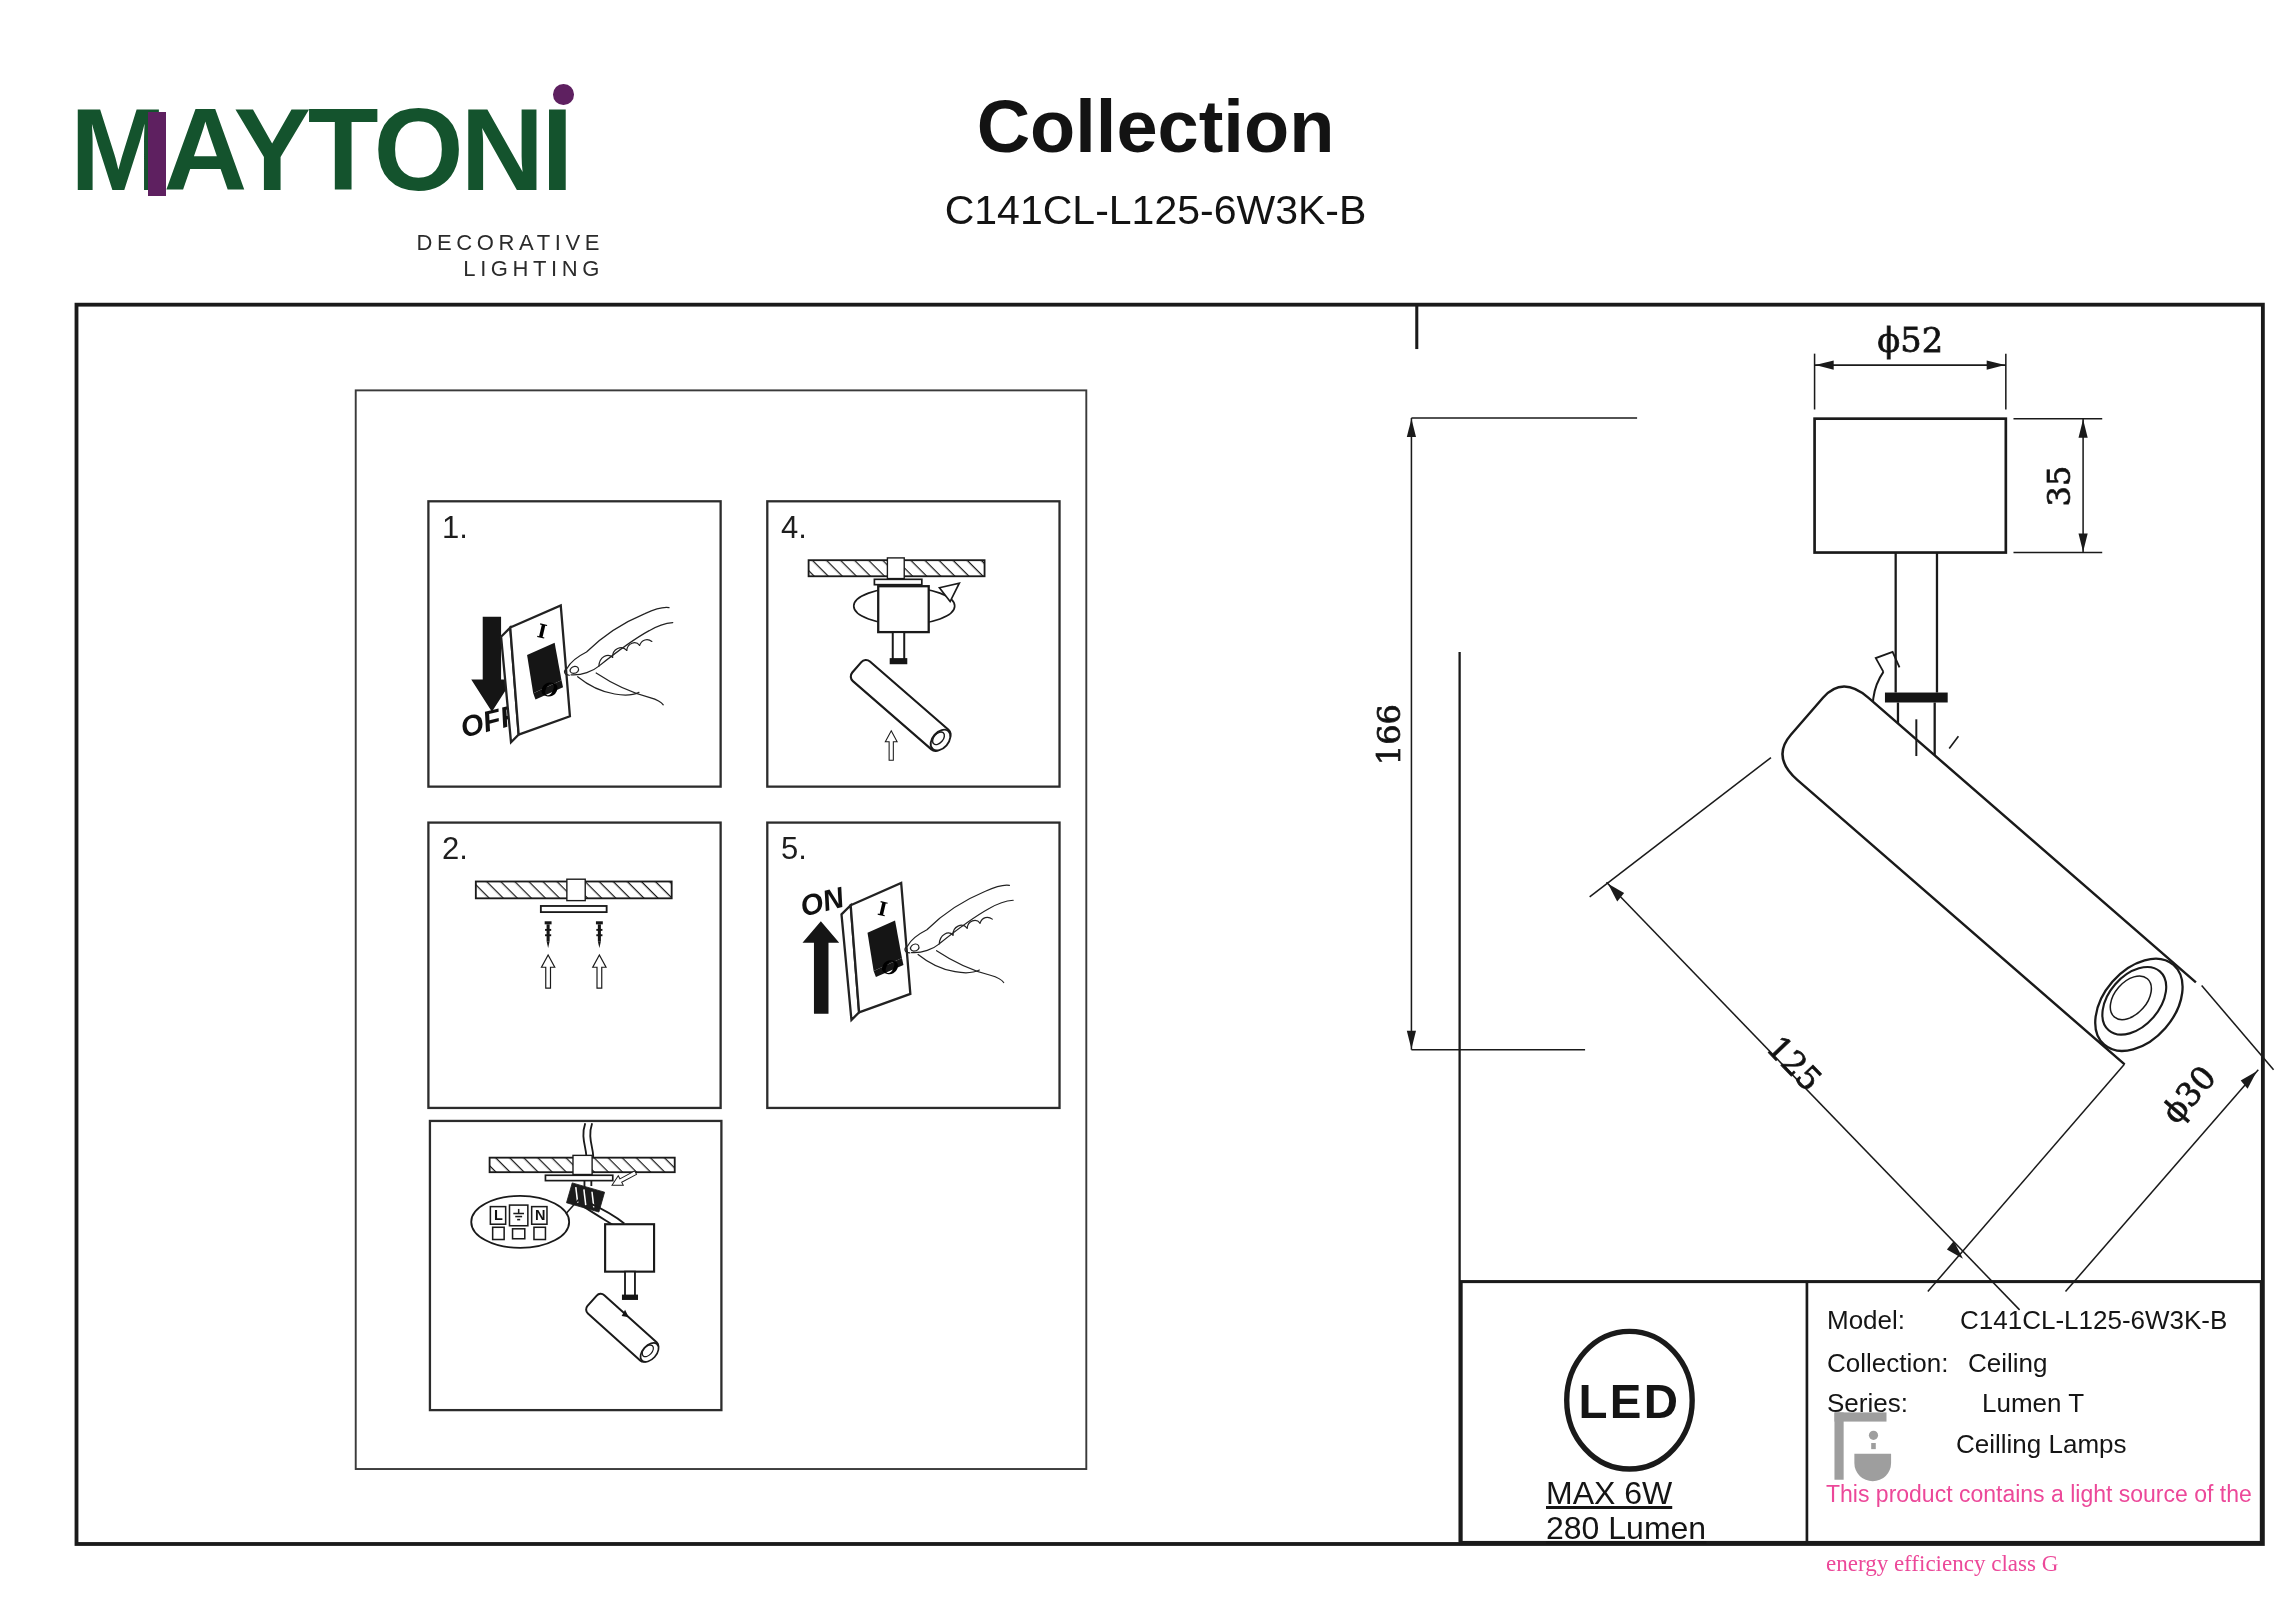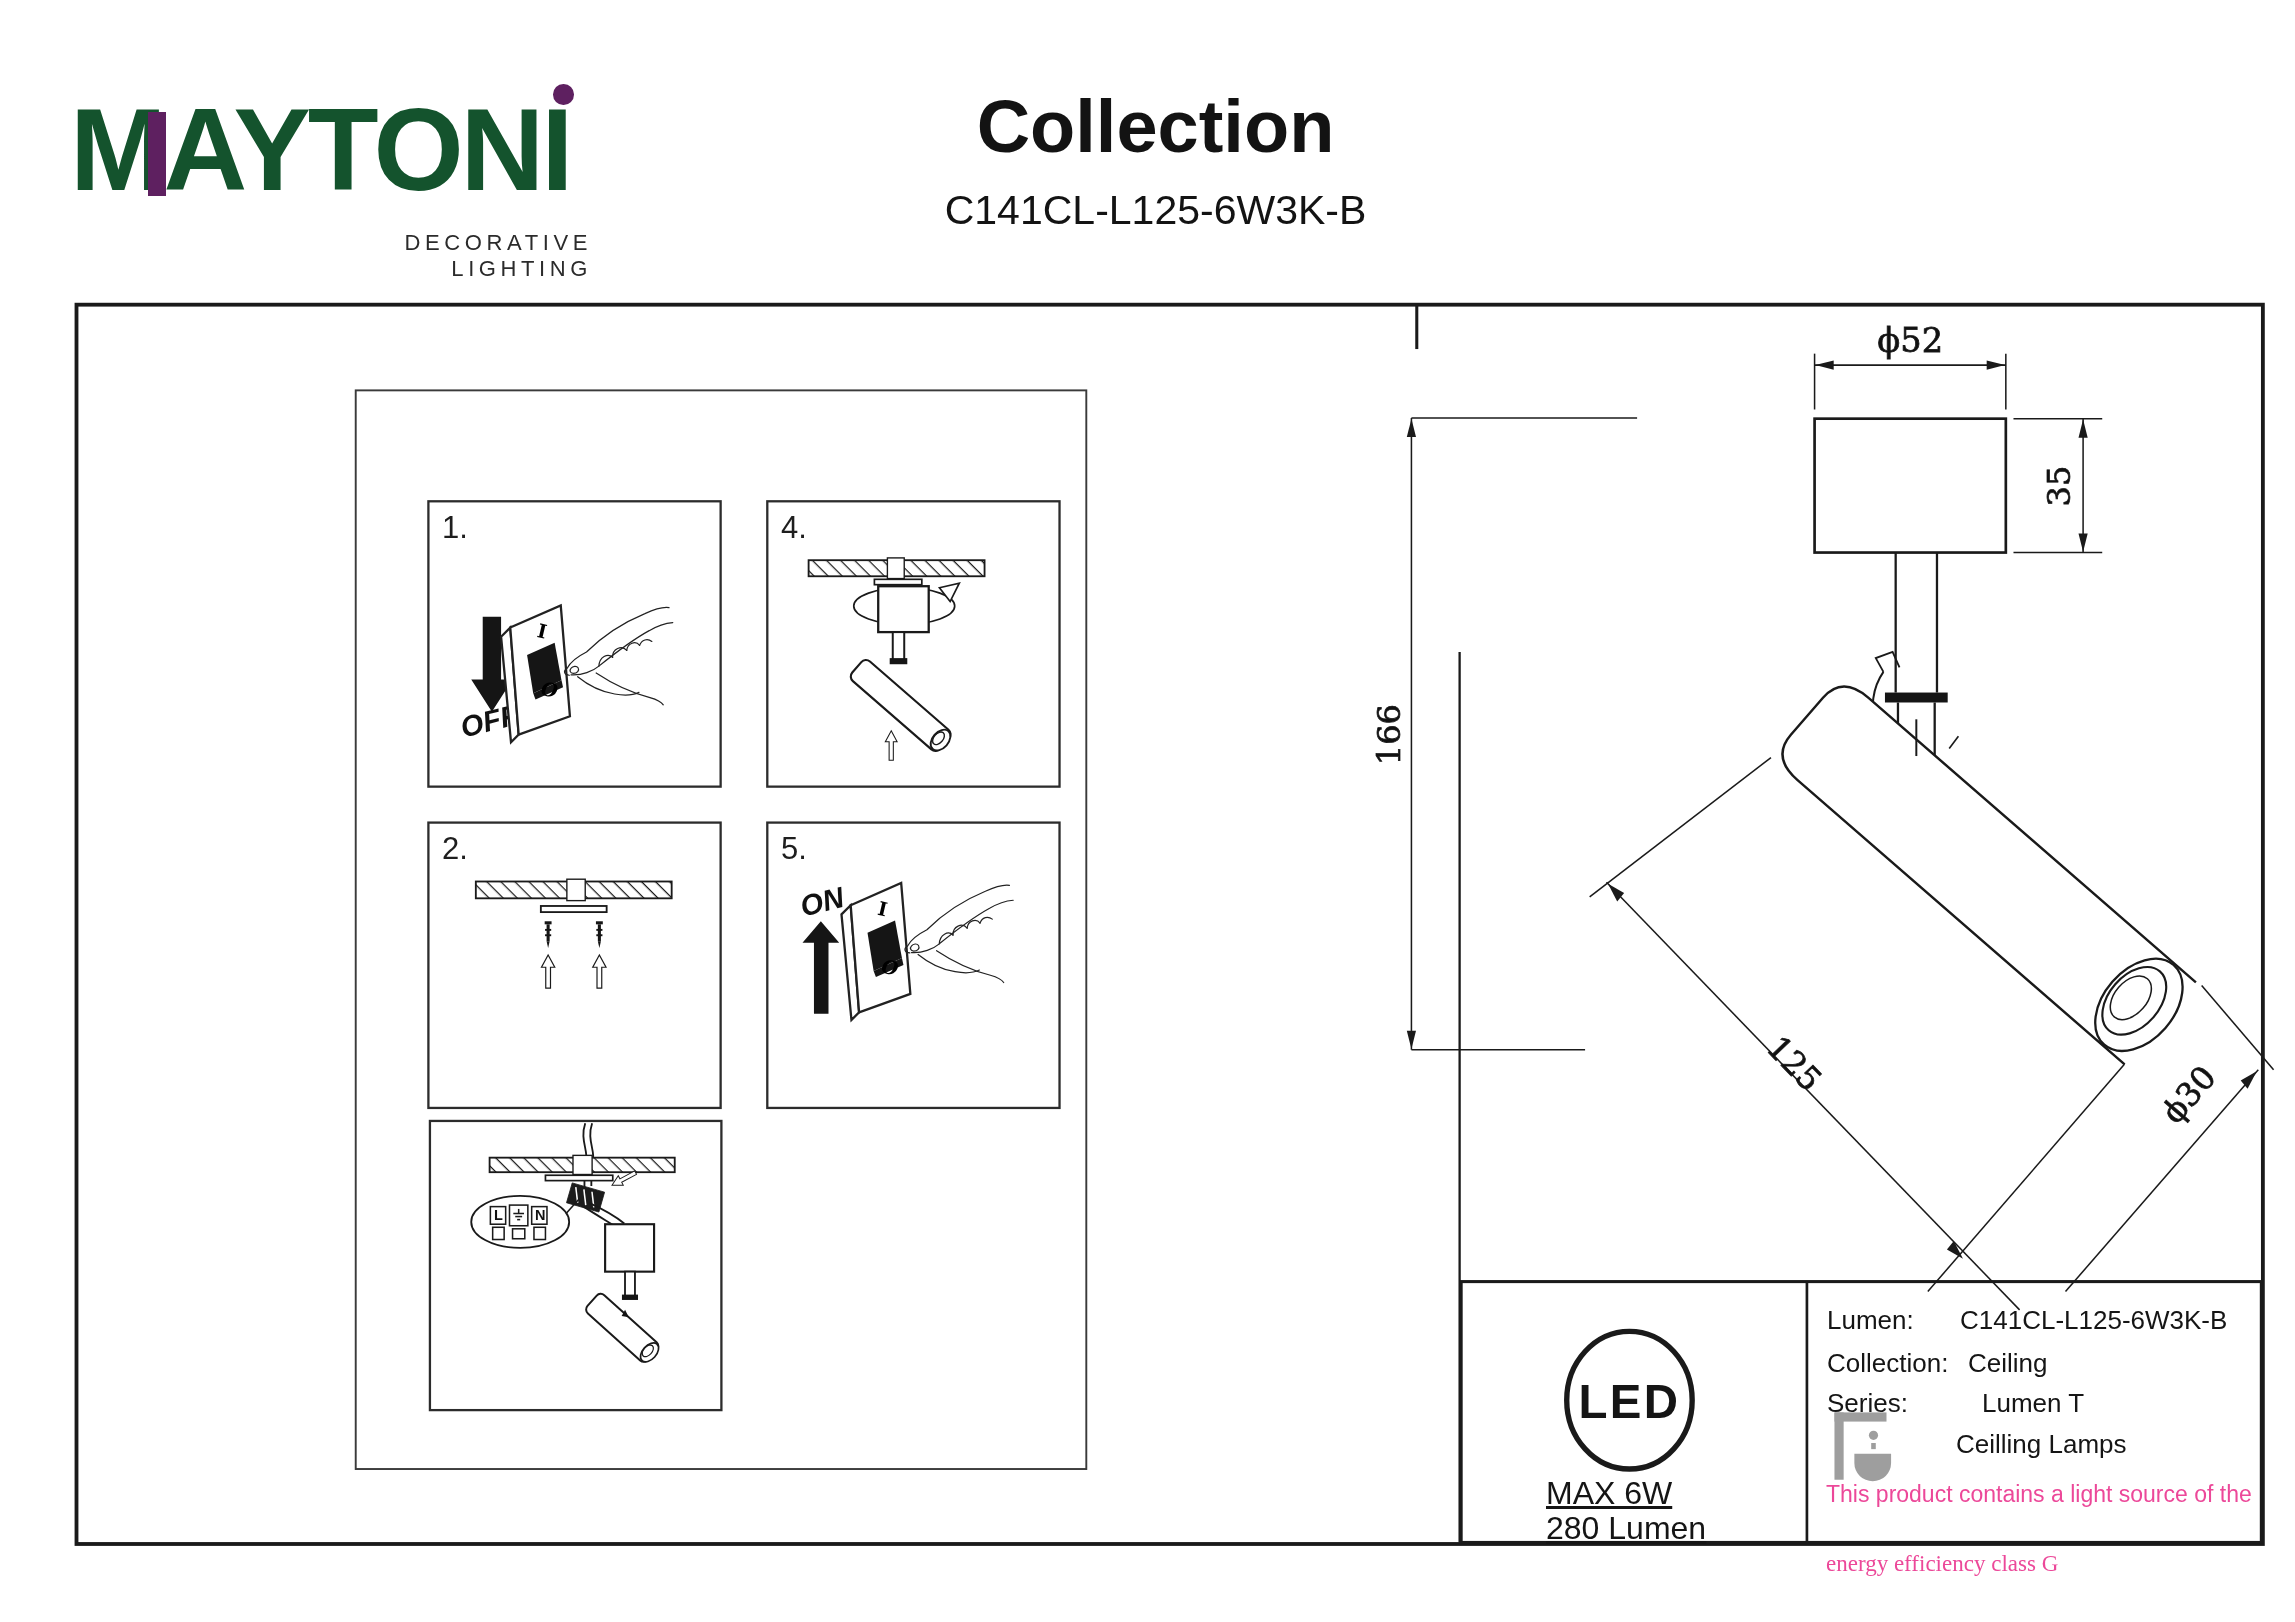--- a/index.html
+++ b/index.html
@@ -3,21 +3,21 @@
 <meta charset="utf-8">
 <style>
   html,body{margin:0;padding:0;background:#ffffff;}
   #page{position:relative;width:2295px;height:1623px;background:#fff;overflow:hidden;
         font-family:"Liberation Sans",sans-serif;color:#111;}
   .abs{position:absolute;}
   #vector-layer{position:absolute;left:0;top:0;width:2295px;height:1623px;}
   .logo-name{left:70px;top:92px;font-size:116px;font-weight:700;letter-spacing:-3.1px;color:#14532d;line-height:1;}
   .logo-m-accent{left:148px;top:112px;width:18.4px;height:84px;}
   .logo-i-dot{left:553px;top:84px;width:20.7px;height:20.7px;border-radius:50%;}
-  .logo-tagline{left:286px;top:230px;width:306px;text-align:right;font-size:22px;letter-spacing:4.6px;color:#2b2b2b;}
+  .logo-tagline{left:298px;top:230px;width:306px;text-align:right;font-size:22px;letter-spacing:4.6px;color:#2b2b2b;}
   .doc-title{left:842px;top:90px;width:627px;text-align:center;font-size:74px;font-weight:700;color:#131313;line-height:1;}
   .doc-model{left:842px;top:188px;width:627px;text-align:center;font-size:41px;color:#131313;line-height:1.1;}
   .step-num{font-size:31px;color:#1e1e1e;}
   .spec-label{font-size:26px;color:#151515;}
   .spec-value{font-size:26px;color:#151515;}
   .spec-note{font-size:23px;color:#ec4899;line-height:1.2;}
   .led-sub{width:168px;font-size:32px;color:#151515;text-decoration:underline;}
 </style>
 </head>
 <body>
@@ -254,21 +254,21 @@
   <div class="abs step-num" style="left:781px;top:510px;">4.</div>
   <div class="abs step-num" style="left:442px;top:831px;">2.</div>
   <div class="abs step-num" style="left:781px;top:831px;">5.</div>
 
   <div class="abs" style="left:494px;top:1207px;font-size:14.5px;font-weight:700;">L</div>
   <div class="abs" style="left:535px;top:1207px;font-size:14.5px;font-weight:700;">N</div>
 
   <div class="abs led-sub" style="left:1546px;top:1475px;">MAX 6W</div>
   <div class="abs led-sub" style="left:1546px;top:1510px;">280 Lumen</div>
 
-  <div class="abs spec-label" style="left:1827px;top:1305px;">Lumen:</div>
+  <div class="abs spec-label" style="left:1827px;top:1305px;">Model:</div>
   <div class="abs spec-value" style="left:1960px;top:1305px;">C141CL-L125-6W3K-B</div>
 
   <div class="abs spec-label" style="left:1827px;top:1348px;">Collection:</div>
   <div class="abs spec-value" style="left:1968px;top:1348px;">Ceiling</div>
 
   <div class="abs spec-label" style="left:1827px;top:1388px;">Series:</div>
   <div class="abs spec-value" style="left:1982px;top:1388px;">Lumen T</div>
 
   <div class="abs spec-value" style="left:1956px;top:1429px;">Ceilling Lamps</div>
 

